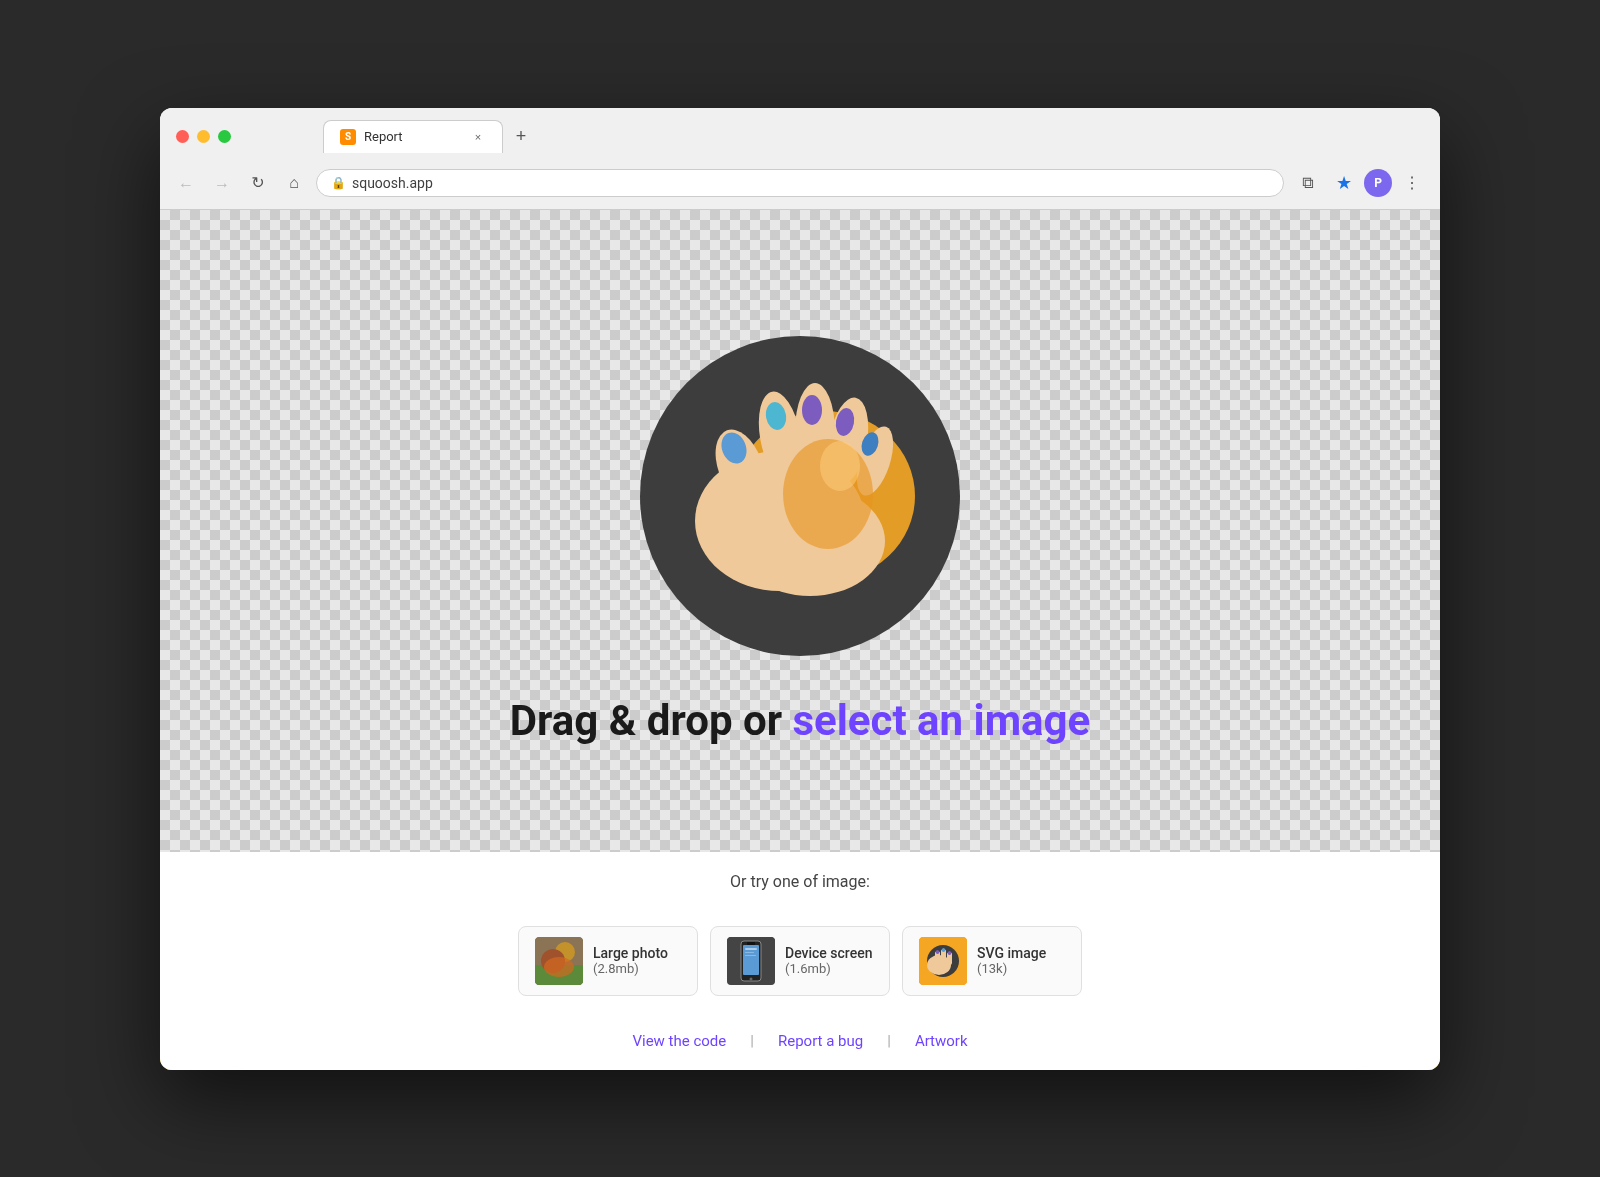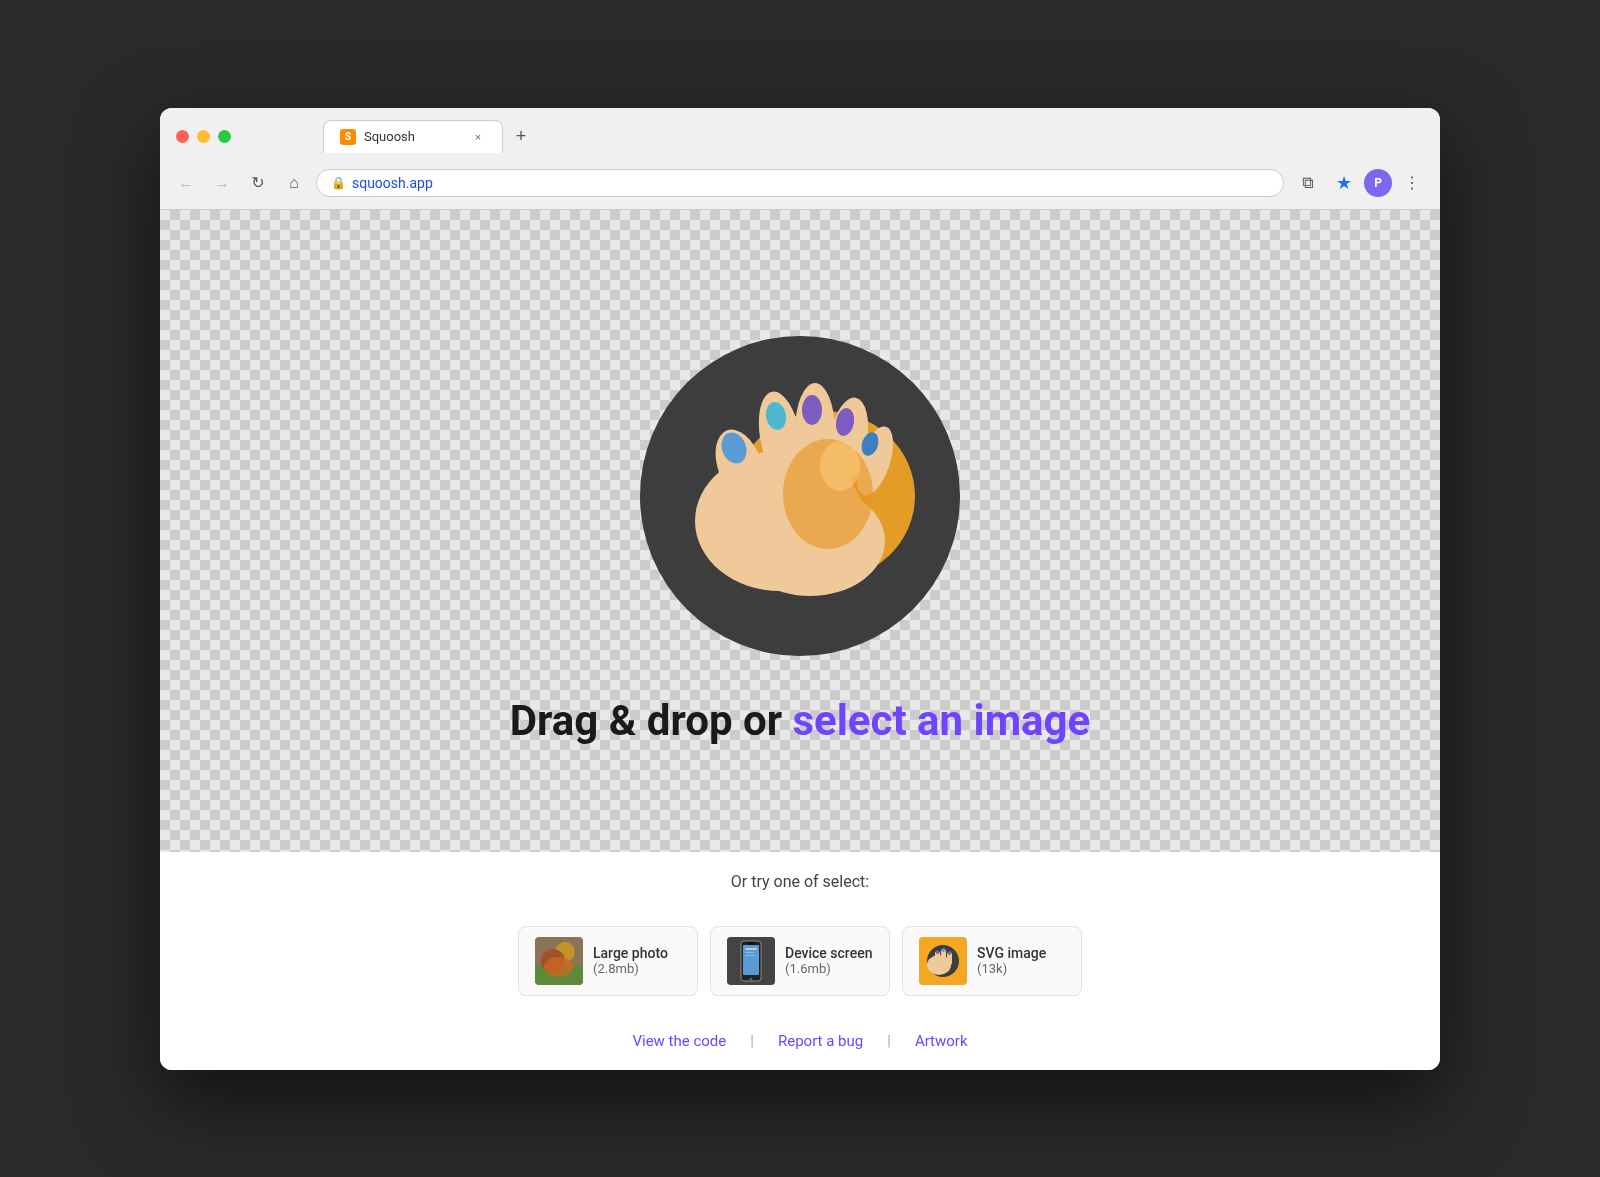--- a/index.html
+++ b/index.html
@@ -153,21 +153,21 @@
       gap: 6px;
     }
 
     .lock-icon {
       color: #555;
       font-size: 12px;
     }
 
     .url-text {
       font-size: 14px;
-      color: #1d4ed8;
+      color: #404040;
       flex: 1;
     }
 
     .browser-actions {
       display: flex;
       gap: 4px;
       align-items: center;
     }
 
     .browser-action-btn {
@@ -373,21 +373,21 @@
         <button class="window-btn btn-close"></button>
         <button class="window-btn btn-minimize"></button>
         <button class="window-btn btn-maximize"></button>
       </div>
 
       <div class="tab-bar">
         <div class="tab">
           <div class="tab-favicon">
             <span>S</span>
           </div>
-          <span class="tab-title">Squoosh</span>
+          <span class="tab-title">Report</span>
           <button class="tab-close">×</button>
         </div>
         <button class="new-tab-btn">+</button>
       </div>
     </div>
 
     <div class="address-bar">
       <button class="nav-btn disabled">←</button>
       <button class="nav-btn disabled">→</button>
       <button class="nav-btn">↻</button>
@@ -450,21 +450,21 @@
       <div style="text-align:center; margin-bottom: 0;">
         <span class="drag-drop-text">
           <span>Drag &amp; drop or </span><span class="highlight">select an image</span>
         </span>
       </div>
 
     </div>
 
     <div class="bottom-section">
 
-      <p class="or-try">Or try one of select:</p>
+      <p class="or-try">Or try one of image:</p>
 
       <div class="sample-images">
 
         <div class="sample-item">
           <div class="sample-thumb">
             <div class="thumb-photo">
               <svg width="48" height="48" viewBox="0 0 48 48" xmlns="http://www.w3.org/2000/svg">
                 <rect width="48" height="48" fill="#8B7355"></rect>
                 <circle cx="30" cy="15" r="10" fill="#c4922a"></circle>
                 <rect x="0" y="28" width="48" height="20" fill="#5a8a3a"></rect>

